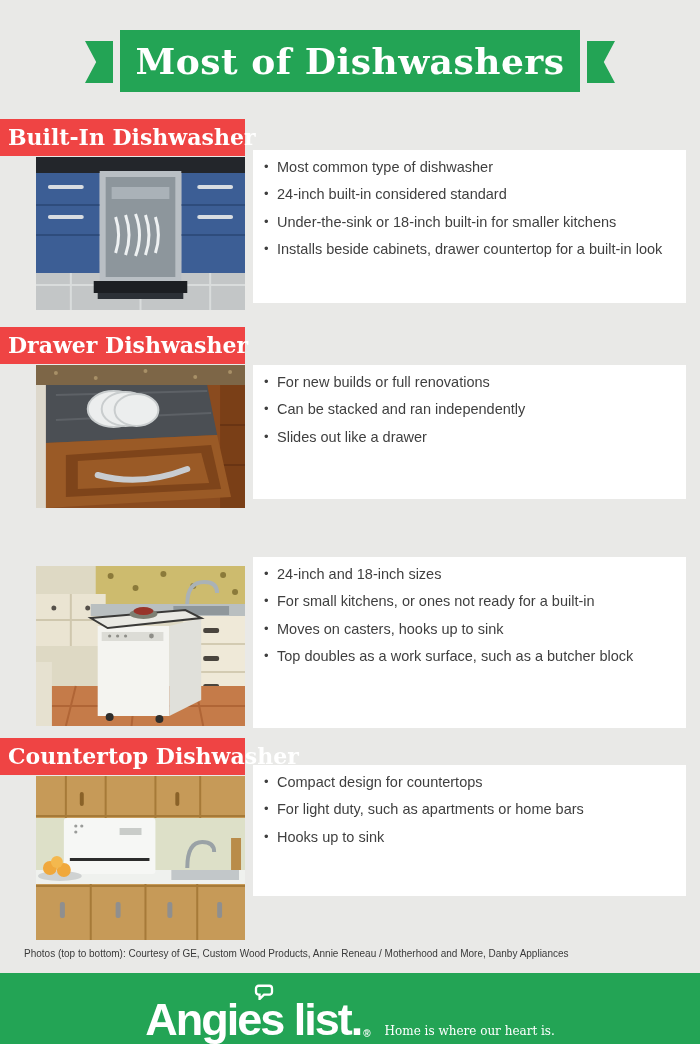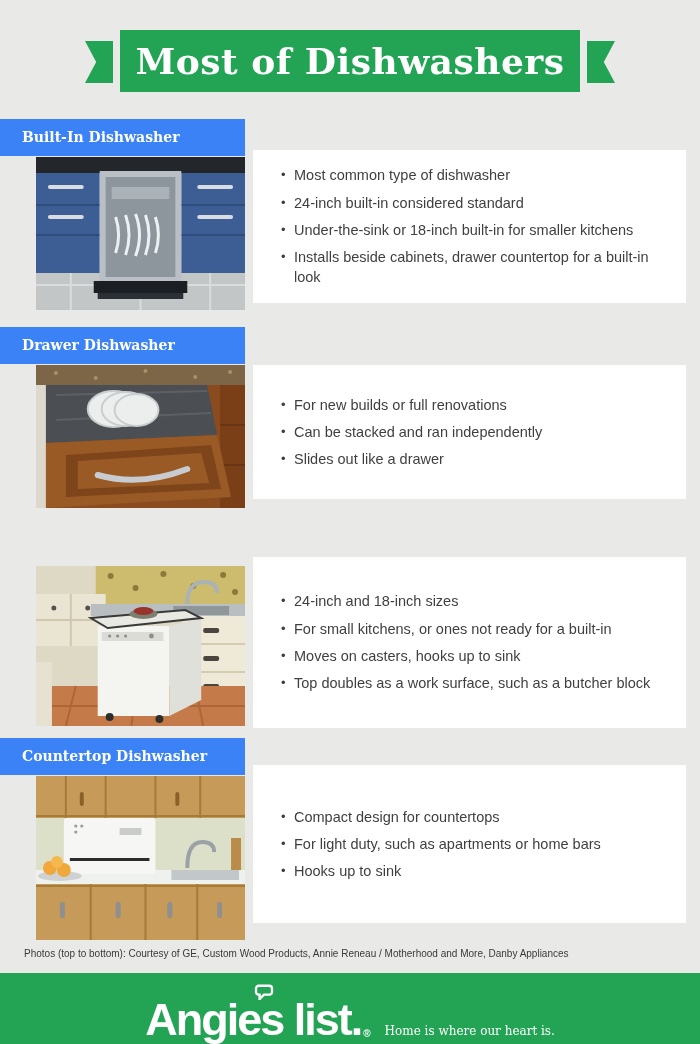--- a/index.html
+++ b/index.html
@@ -12,40 +12,40 @@
   .ribbon-main{
     position:absolute;left:120px;top:30px;width:460px;height:62px;
     background:#23a455;color:#fff;text-align:center;line-height:62px;
     font-family:"DejaVu Serif",serif;font-weight:700;font-size:36px;letter-spacing:.5px;
   }
   .ribbon-tail{position:absolute;top:41px;width:28px;height:42px;background:#23a455;}
   .ribbon-tail.left{left:85px;clip-path:polygon(0 0,100% 0,100% 100%,0 100%,40% 50%);}
   .ribbon-tail.right{left:587px;clip-path:polygon(0 0,100% 0,60% 50%,100% 100%,0 100%);}
   
   .sec-header{
-    position:absolute;left:0;width:245px;height:37px;background:#3b82f6;
-    color:#fff;font-family:"DejaVu Serif",serif;font-weight:700;font-size:14px;
-    line-height:37px;padding-left:22px;box-sizing:border-box;white-space:nowrap;
+    position:absolute;left:0;width:245px;height:37px;background:#ef4444;
+    color:#fff;font-family:"DejaVu Serif",serif;font-weight:700;font-size:22px;
+    line-height:37px;padding-left:8px;box-sizing:border-box;white-space:nowrap;
   }
   .photo{position:absolute;left:36px;width:209px;display:block;}
   .card{
     position:absolute;left:253px;width:433px;background:#fff;
-    display:flex;flex-direction:column;justify-content:center;
-    padding-left:27px;padding-right:8px;box-sizing:border-box;
+    display:flex;flex-direction:column;
+    padding-left:10px;padding-right:8px;box-sizing:border-box;
   }
   .card ul{list-style:none;margin:0;padding:0;}
   .card li{
     position:relative;padding-left:14px;margin:7px 0;color:#3f3f3f;
     font-size:14.5px;line-height:1.4;
   }
   .card li::before{content:"\2022";position:absolute;left:1px;top:1px;font-size:13px;color:#3f3f3f;}
   #header-1{top:119px;} #photo-1{top:157px;height:153px;} #card-1{top:150px;height:153px;}
   #header-2{top:327px;} #photo-2{top:365px;height:143px;} #card-2{top:365px;height:134px;}
   #header-3{top:528px;} #photo-3{top:566px;height:160px;} #card-3{top:557px;height:171px;}
-  #header-4{top:738px;} #photo-4{top:776px;height:164px;} #card-4{top:765px;height:158px;}
+  #header-4{top:738px;} #photo-4{top:776px;height:164px;} #card-4{top:765px;height:131px;}
   
   .credits{position:absolute;left:18px;top:948px;font-size:10px;color:#3a3a3a;padding-left:6px;}
   
   .footer{
     position:absolute;left:0;top:973px;width:700px;height:71px;background:#23a455;
     display:flex;align-items:baseline;justify-content:center;color:#fff;
   }
   .footer{padding-top:24px;box-sizing:border-box;}
   .brand{
     font-family:"Liberation Sans",sans-serif;font-weight:700;font-size:45px;

